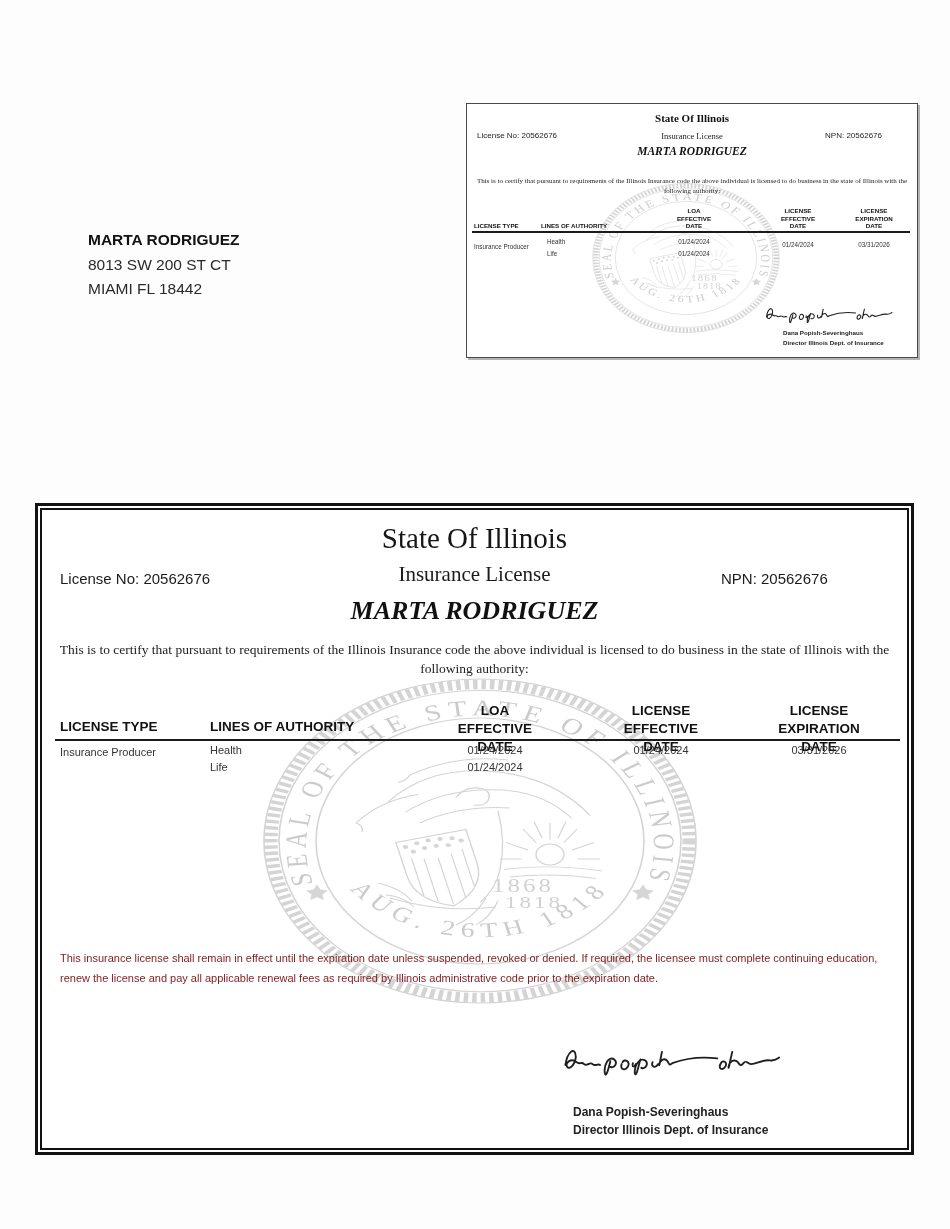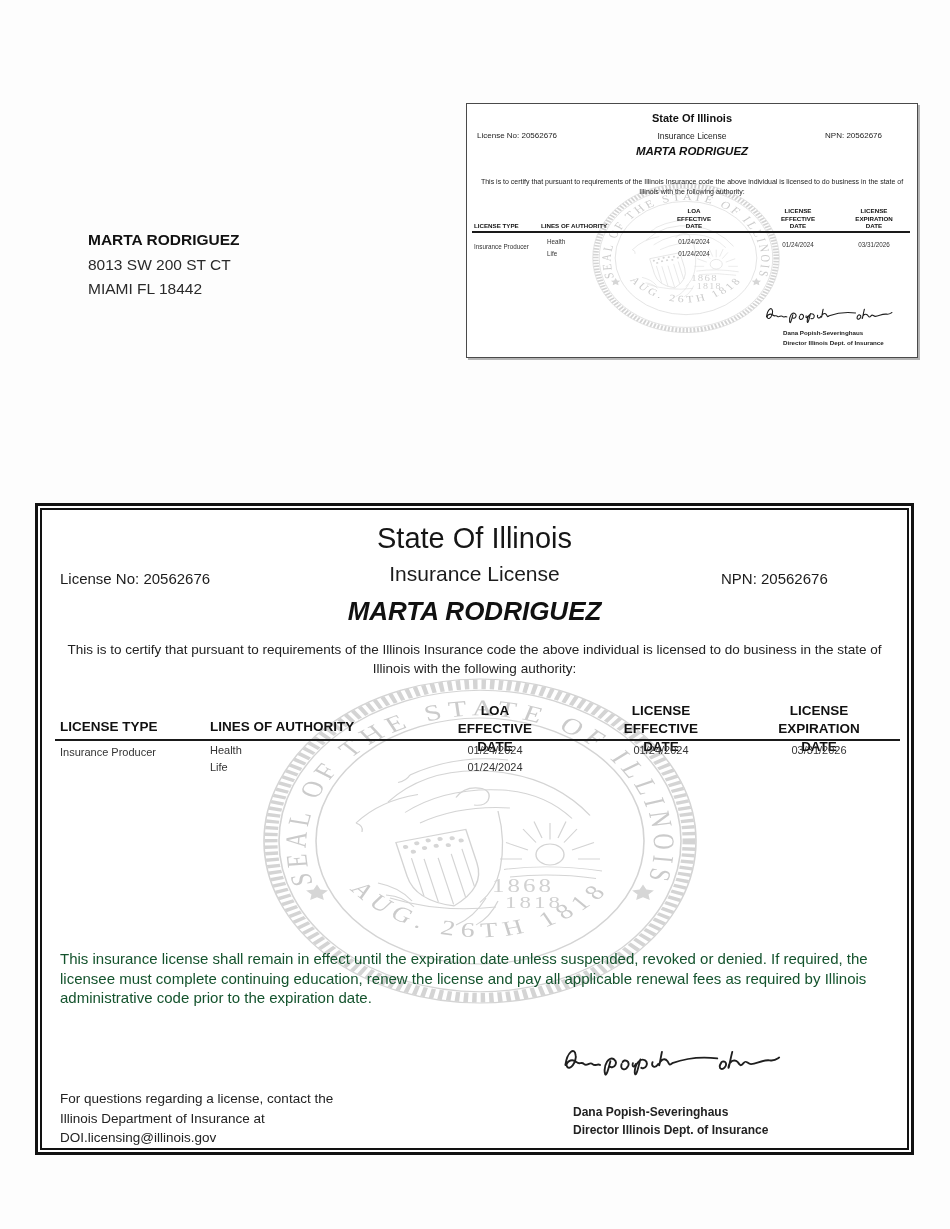--- a/index.html
+++ b/index.html
@@ -1,20 +1,20 @@
 <!DOCTYPE html>
 <html><head>
 <meta charset="utf-8">
 <style>
   html,body{margin:0;padding:0;background:#fdfdfd;}
   #page{position:relative;width:950px;height:1229px;background:#fdfdfd;overflow:hidden;
         font-family:"Liberation Sans",sans-serif;color:#1c1c1c;}
   .abs{position:absolute;}
   .prelines{white-space:pre-line;}
-  .ctr{text-align:center;}
+  .ctr{text-align:center;font-family:Liberation Serif, serif;}
 
   
   #address{left:88px;top:228px;font-size:15.5px;line-height:24.5px;color:#2a2a2a;}
   #address .addr-name{font-weight:bold;color:#111;}
 
   
   #card{left:466px;top:103px;width:450px;height:253px;background:#fff;
         border:1px solid #4a4a4a;box-shadow:2px 2px 0 rgba(90,90,90,.45);}
   #card .card-title{left:0;right:0;top:8px;font-size:11px;font-weight:bold;color:#111;}
   #card .card-licno{left:10px;top:27px;font-size:8px;}
@@ -54,21 +54,21 @@
   #cert .h-type{left:22px;} #cert .h-auth{left:172px;}
   #cert .rule{left:17px;top:233px;width:845px;height:2px;background:#1a1a1a;}
   #cert .cell{font-size:11px;color:#333;}
   #cert .c-type{left:22px;top:240px;}
   #cert .c-auth1{left:172px;top:238px;} #cert .c-auth2{left:172px;top:255px;}
   #cert .c-loa1{left:377px;top:238px;width:160px;text-align:center;}
   #cert .c-loa2{left:377px;top:255px;width:160px;text-align:center;}
   #cert .c-eff{left:543px;top:238px;width:160px;text-align:center;}
   #cert .c-exp{left:701px;top:238px;width:160px;text-align:center;}
   #cert .cert-seal{left:222px;top:170px;width:440px;height:330px;opacity:.95;}
-  #cert .cert-renewal{left:22px;top:443px;width:832px;font-size:15px;line-height:19.5px;color:#14532d;}
+  #cert .cert-renewal{left:22px;top:443px;width:832px;font-size:11px;line-height:19.5px;color:#7f1d1d;}
   #cert .cert-sig{left:518px;top:527px;}
   #cert .cert-signer{left:535px;top:599px;font-size:12px;font-weight:600;color:#222;}
   #cert .cert-signer-title{left:535px;top:617px;font-size:12px;font-weight:600;color:#222;}
   #cert .cert-contact{left:22px;top:583px;font-size:13.5px;line-height:19.5px;color:#222;}
 </style>
 </head>
 <body>
 
 <svg width="0" height="0" style="position:absolute" aria-hidden="true">
   <defs>
@@ -204,18 +204,15 @@
     <div class="abs cell c-loa1">01/24/2024</div>
     <div class="abs cell c-loa2">01/24/2024</div>
     <div class="abs cell c-eff">01/24/2024</div>
     <div class="abs cell c-exp">03/31/2026</div>
     <div class="abs cert-renewal">This insurance license shall remain in effect until the expiration date unless suspended, revoked or denied. If required, the licensee must complete continuing education, renew the license and pay all applicable renewal fees as required by Illinois administrative code prior to the expiration date.</div>
     <svg class="abs cert-sig" width="225" height="49" viewBox="0 0 240 52">
         <use href="#sigpath"></use>
       </svg>
     <div class="abs cert-signer">Dana Popish-Severinghaus</div>
     <div class="abs cert-signer-title">Director Illinois Dept. of Insurance</div>
-    <div class="abs cert-contact prelines">For questions regarding a license, contact the
-Illinois Department of Insurance at
-DOI.licensing@illinois.gov</div>
   </div>
 
 </div>
 
 </body></html>

